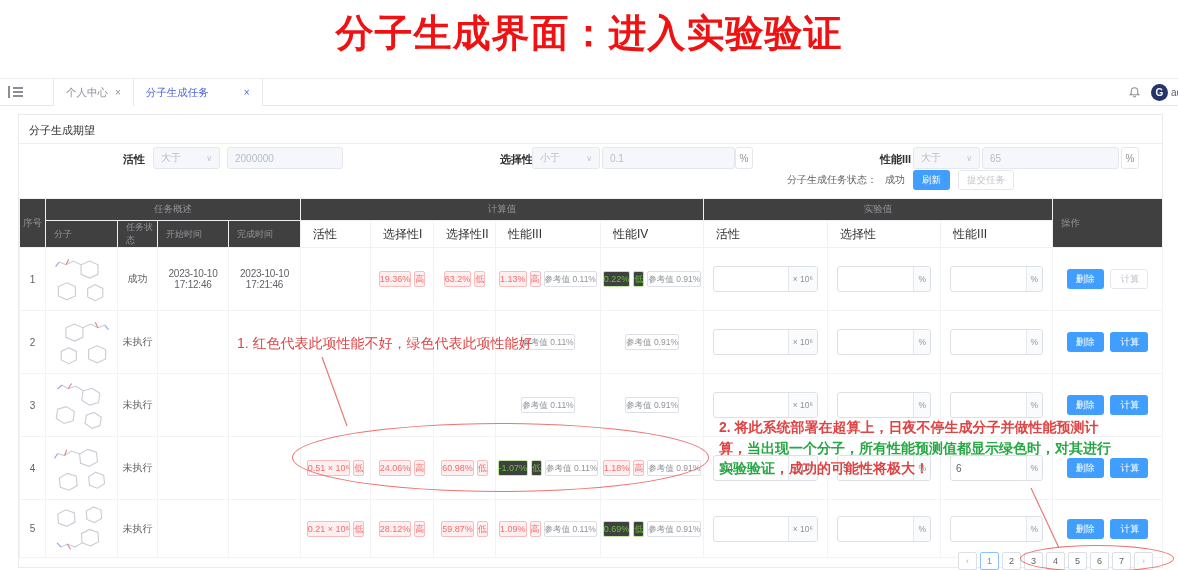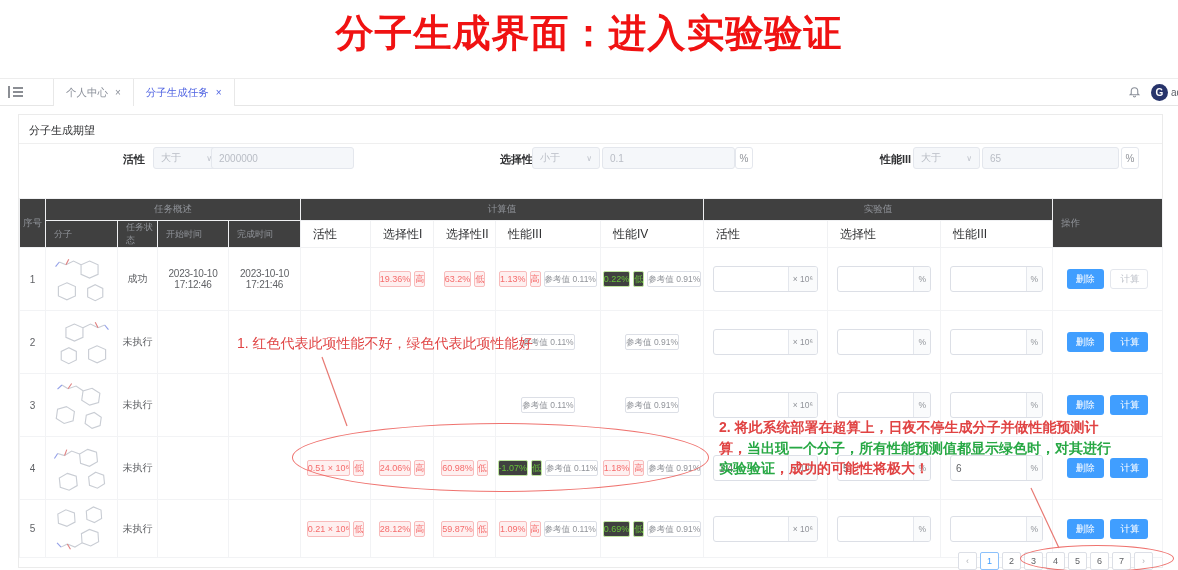--- a/index.html
+++ b/index.html
@@ -7,21 +7,21 @@
   .main-title{position:absolute;left:0;top:8px;width:1178px;text-align:center;
     font-size:38px;font-weight:bold;color:#f01212;letter-spacing:1px;}
   
   .topbar{position:absolute;left:0;top:78px;width:1178px;height:28px;background:#fff;
     border-top:1px solid #ededed;border-bottom:1px solid #e6e6e6;box-sizing:border-box;}
   .collapse-btn{position:absolute;left:8px;top:6px;width:18px;height:16px;}
   .tabs{position:absolute;left:53px;top:0;height:27px;display:flex;}
   .tab{display:flex;align-items:center;padding:0 12px;font-size:10.5px;color:#8a8f99;
     border-left:1px solid #e8e8e8;border-right:1px solid #e8e8e8;margin-right:-1px;background:#fff;cursor:pointer;}
   .tab .close{margin-left:7px;font-size:10px;color:inherit;}
-  .tab.active{color:#4f63e2;}
+  .tab.active{color:#4f63e2;gap:28px;}
   .topbar-right{position:absolute;left:1128px;top:0;height:27px;display:flex;align-items:center;gap:10px;}
   .avatar{width:17px;height:17px;border-radius:50%;background:#27346b;color:#fff;font-size:10px;
     display:flex;align-items:center;justify-content:center;font-weight:bold;}
   .user-name{font-size:10px;color:#5a5e66;}
   
   .card{position:absolute;left:18px;top:114px;width:1145px;height:454px;background:#fff;
     border:1px solid #ebebeb;box-sizing:border-box;}
   .card-header{height:28px;line-height:28px;border-bottom:1px solid #efefef;position:relative;}
   .card-title{margin-left:10px;font-size:11px;color:#303133;}
   .back-link{position:absolute;right:10px;top:0;font-size:10px;color:#e6a23c;cursor:pointer;}
@@ -125,21 +125,21 @@
 <div class="card">
   <div class="card-header">
     <span class="card-title">分子生成期望</span>
   </div>
 
   <span class="filter-label" style="left:104px">活性</span>
   <div class="fselect" style="left:134px;width:67px">
     <span>大于</span>
       <span class="caret">∨</span>
   </div>
-  <div class="finput" style="left:192px;width:143px">
+  <div class="finput" style="left:208px;width:116px">
     <span>2000000</span>
   </div>
 
   <span class="filter-label" style="left:481px">选择性</span>
   <div class="fselect" style="left:513px;width:68px">
     <span>小于</span>
       <span class="caret">∨</span>
   </div>
   <div class="finput" style="left:583px;width:133px">
     <span>0.1</span>
@@ -149,20 +149,26 @@
   <span class="filter-label" style="left:861px">性能III</span>
   <div class="fselect" style="left:894px;width:67px">
     <span>大于</span>
       <span class="caret">∨</span>
   </div>
   <div class="finput" style="left:963px;width:137px">
     <span>65</span>
   </div>
   <div class="fsuffix" style="left:1102px;width:18px">%</div>
 
+  <div class="controls">
+    <span class="status-text"><span>分子生成任务状态：</span></span>
+    <span class="status-text">成功</span>
+    <button class="btn primary">刷新</button>
+    <button class="btn disabled">提交任务</button>
+  </div>
 
   <table class="grid">
     <colgroup>
       <col style="width:26px">
         <col style="width:72px">
         <col style="width:40px">
         <col style="width:71px">
       <col style="width:72px">
         <col style="width:70px">
         <col style="width:63px">

